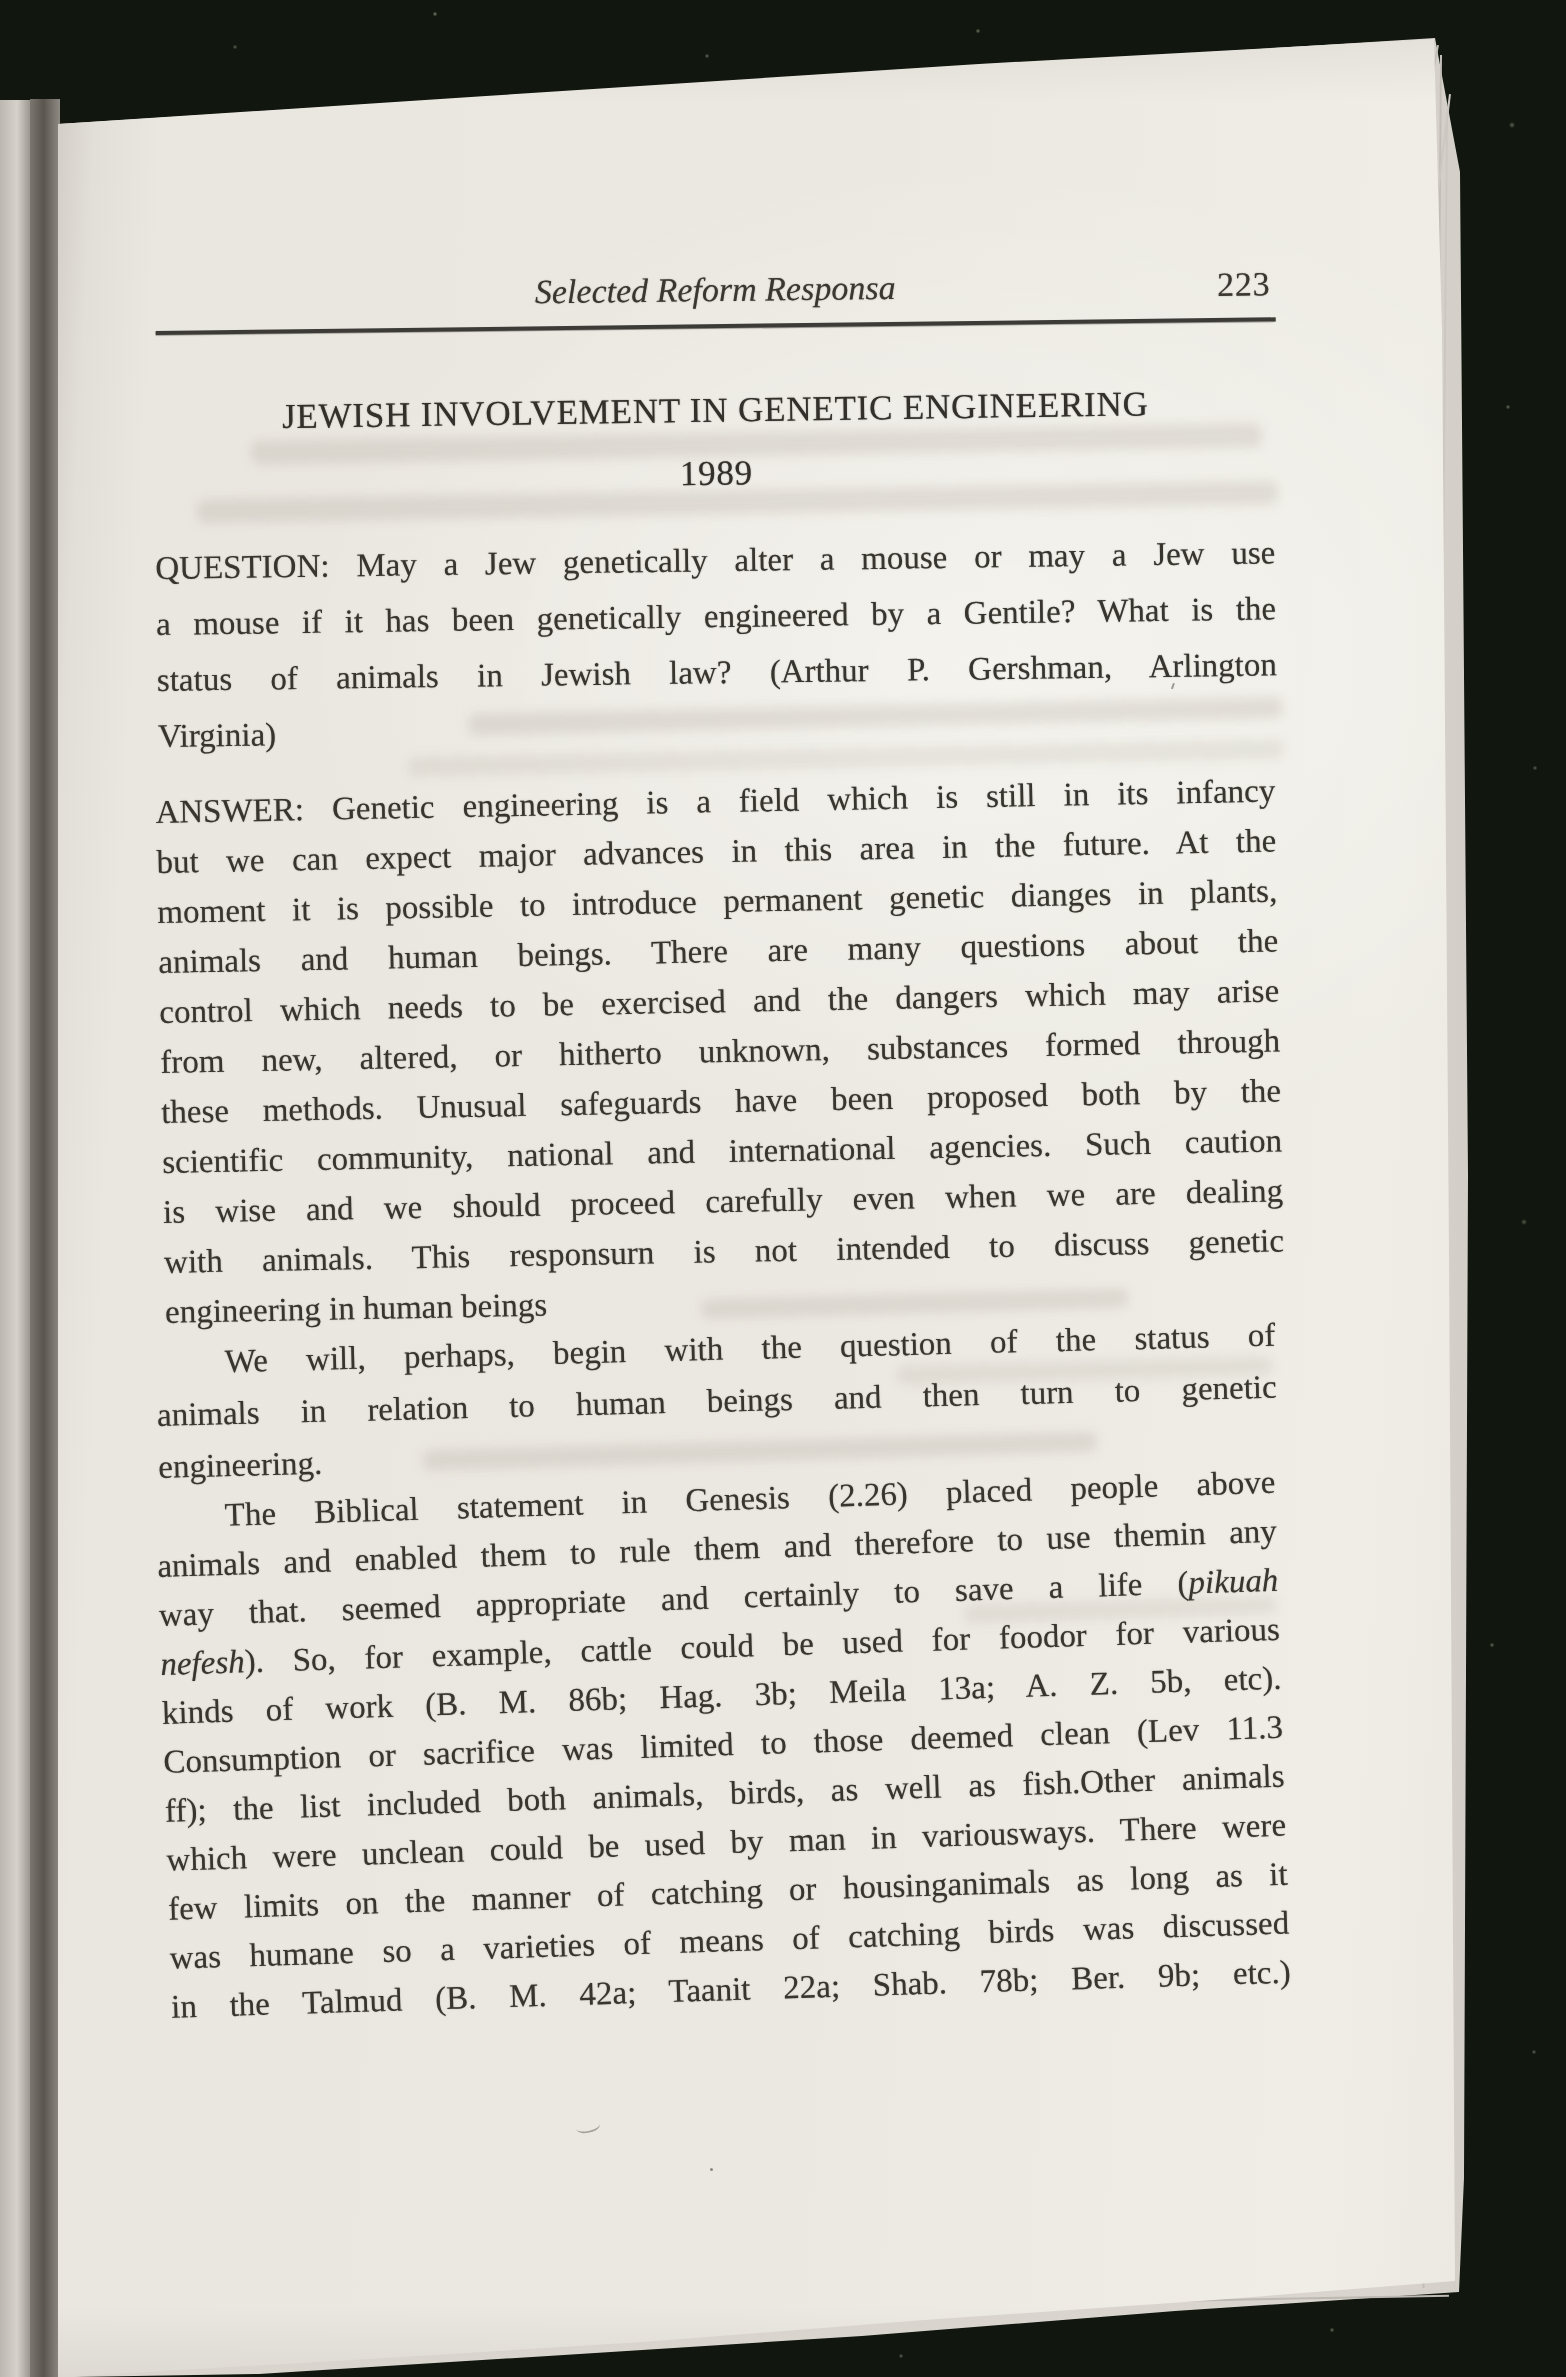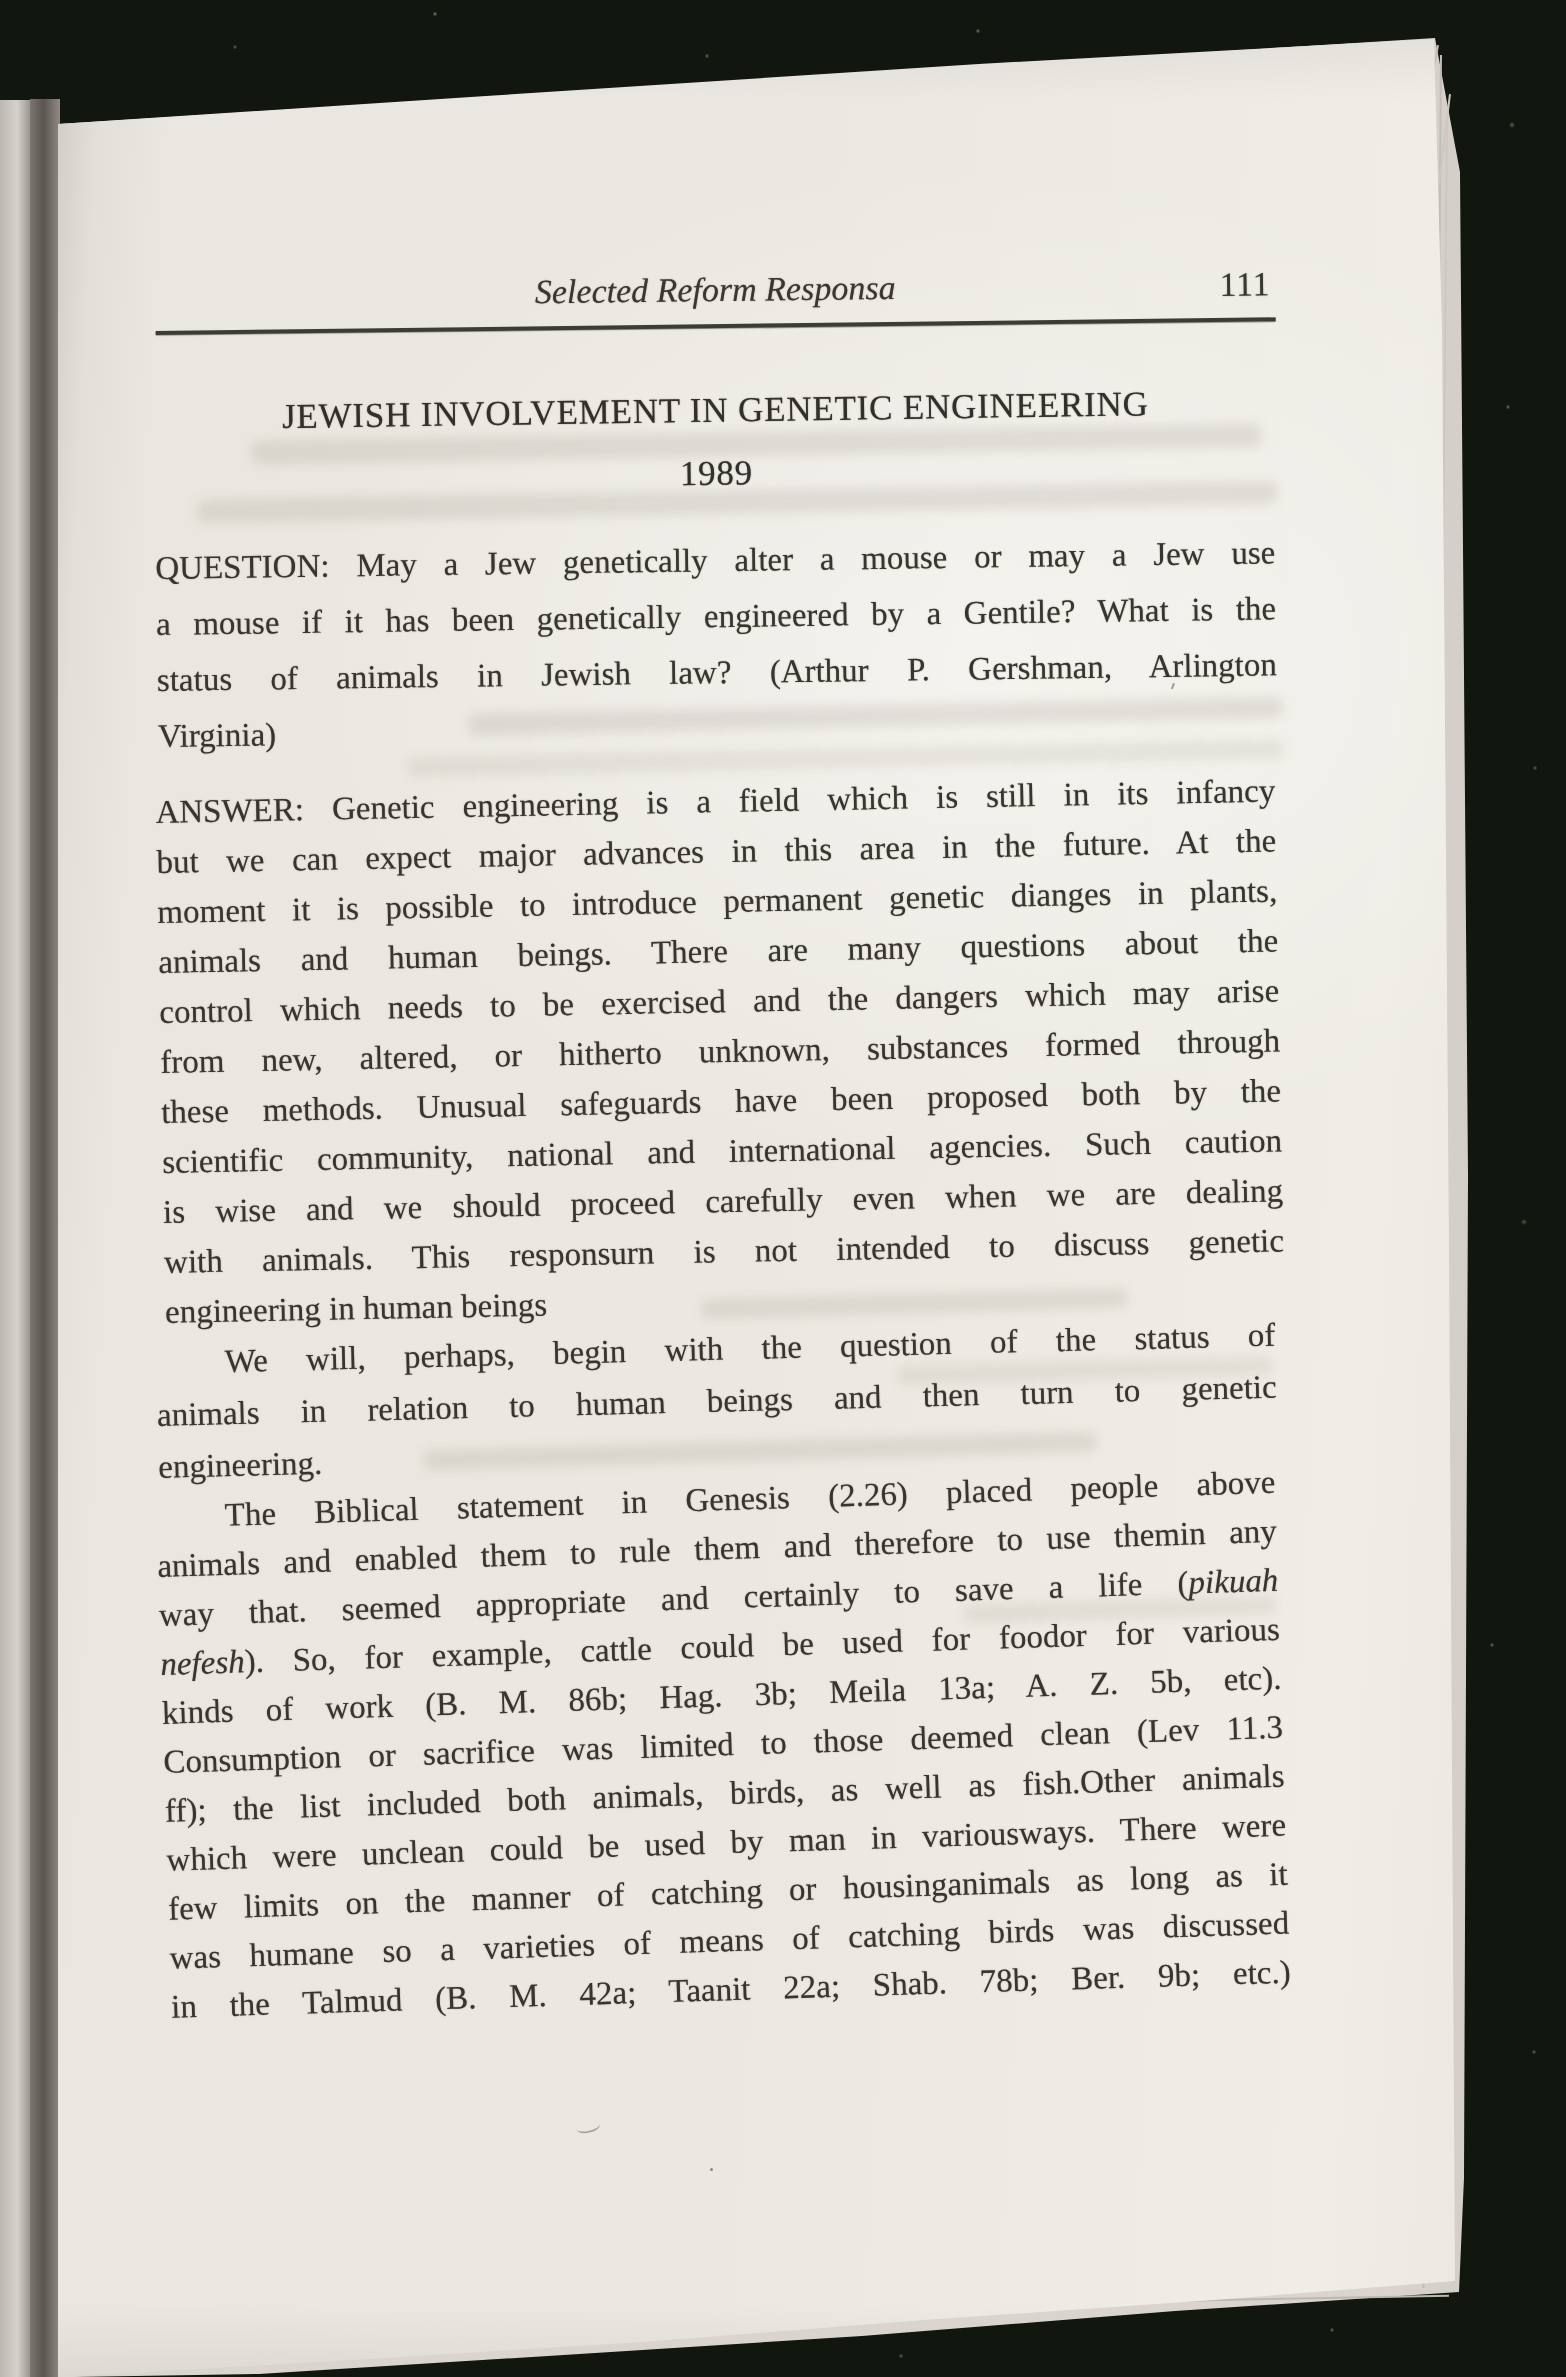--- a/index.html
+++ b/index.html
@@ -125,21 +125,21 @@
   <div class="ghost g7"></div>
   <div class="ghost g8"></div>
   <div class="squiggle"></div>
   <div class="dot"></div>
   <div class="fleck"></div>
 
   <div class="text-block">
     <div class="hdr-block">
       <div class="hdr-row">
         <span>Selected Reform Responsa</span>
-        <span class="pageno">111</span>
+        <span class="pageno">223</span>
       </div>
       <div class="rule"></div>
     </div>
 
     <div class="title-block">
       <div>JEWISH INVOLVEMENT IN GENETIC ENGINEERING</div>
       <div>1989</div>
     </div>
 
     <div id="body-text">

